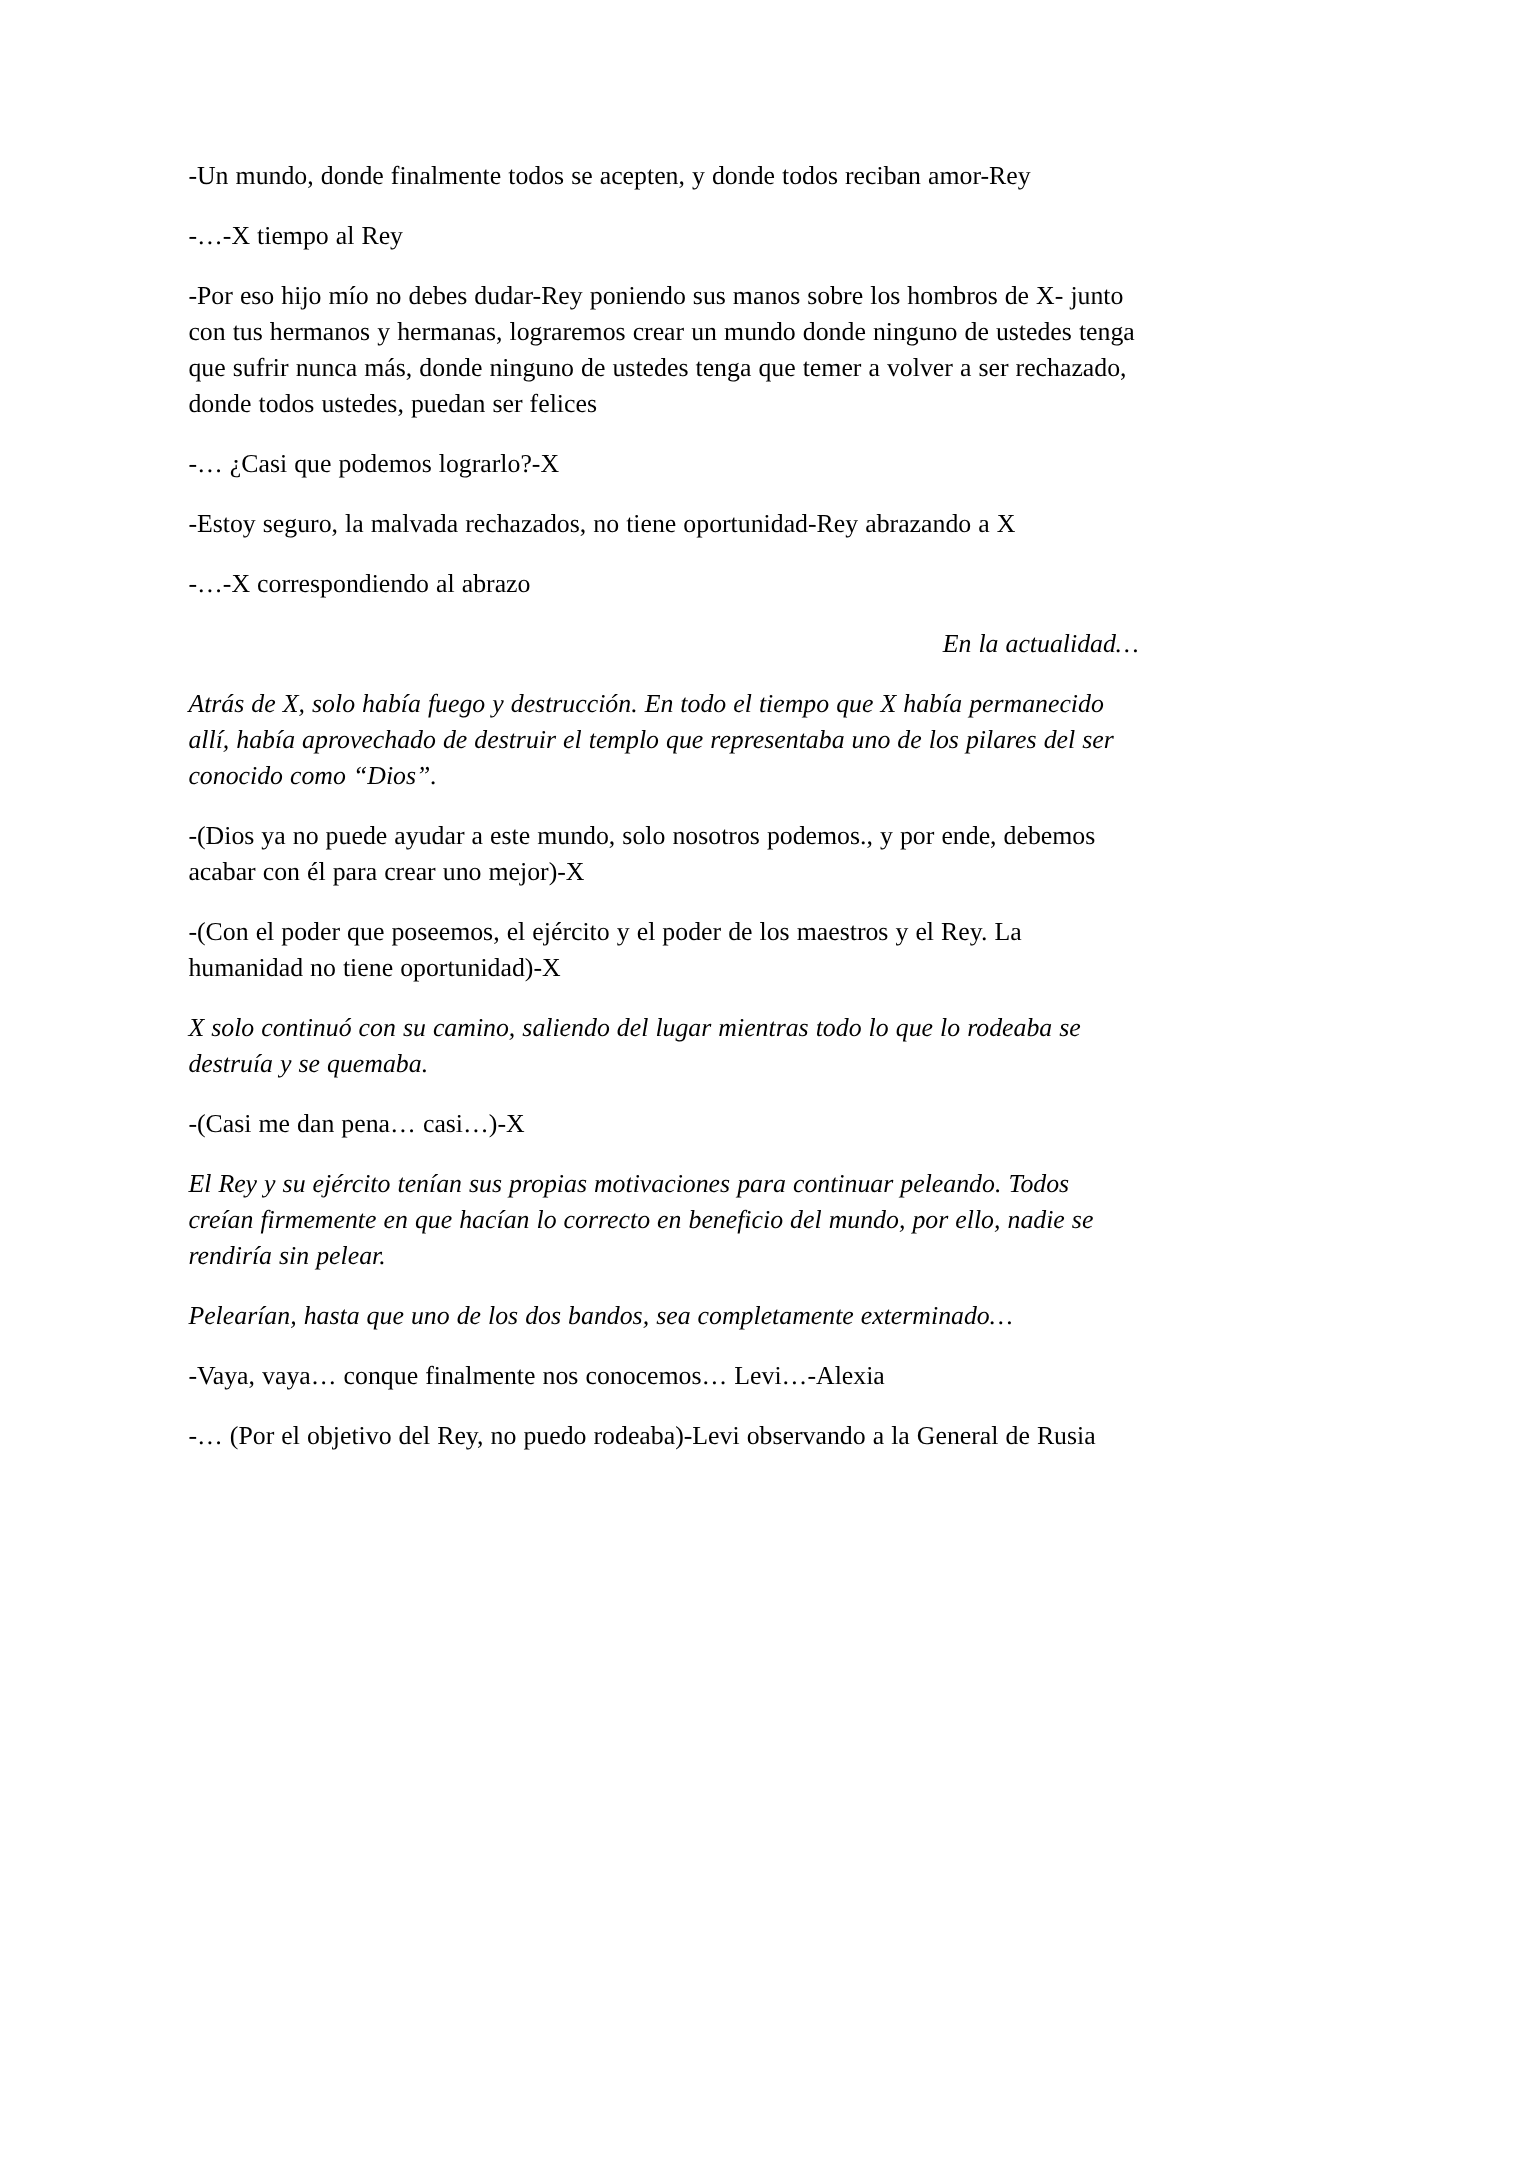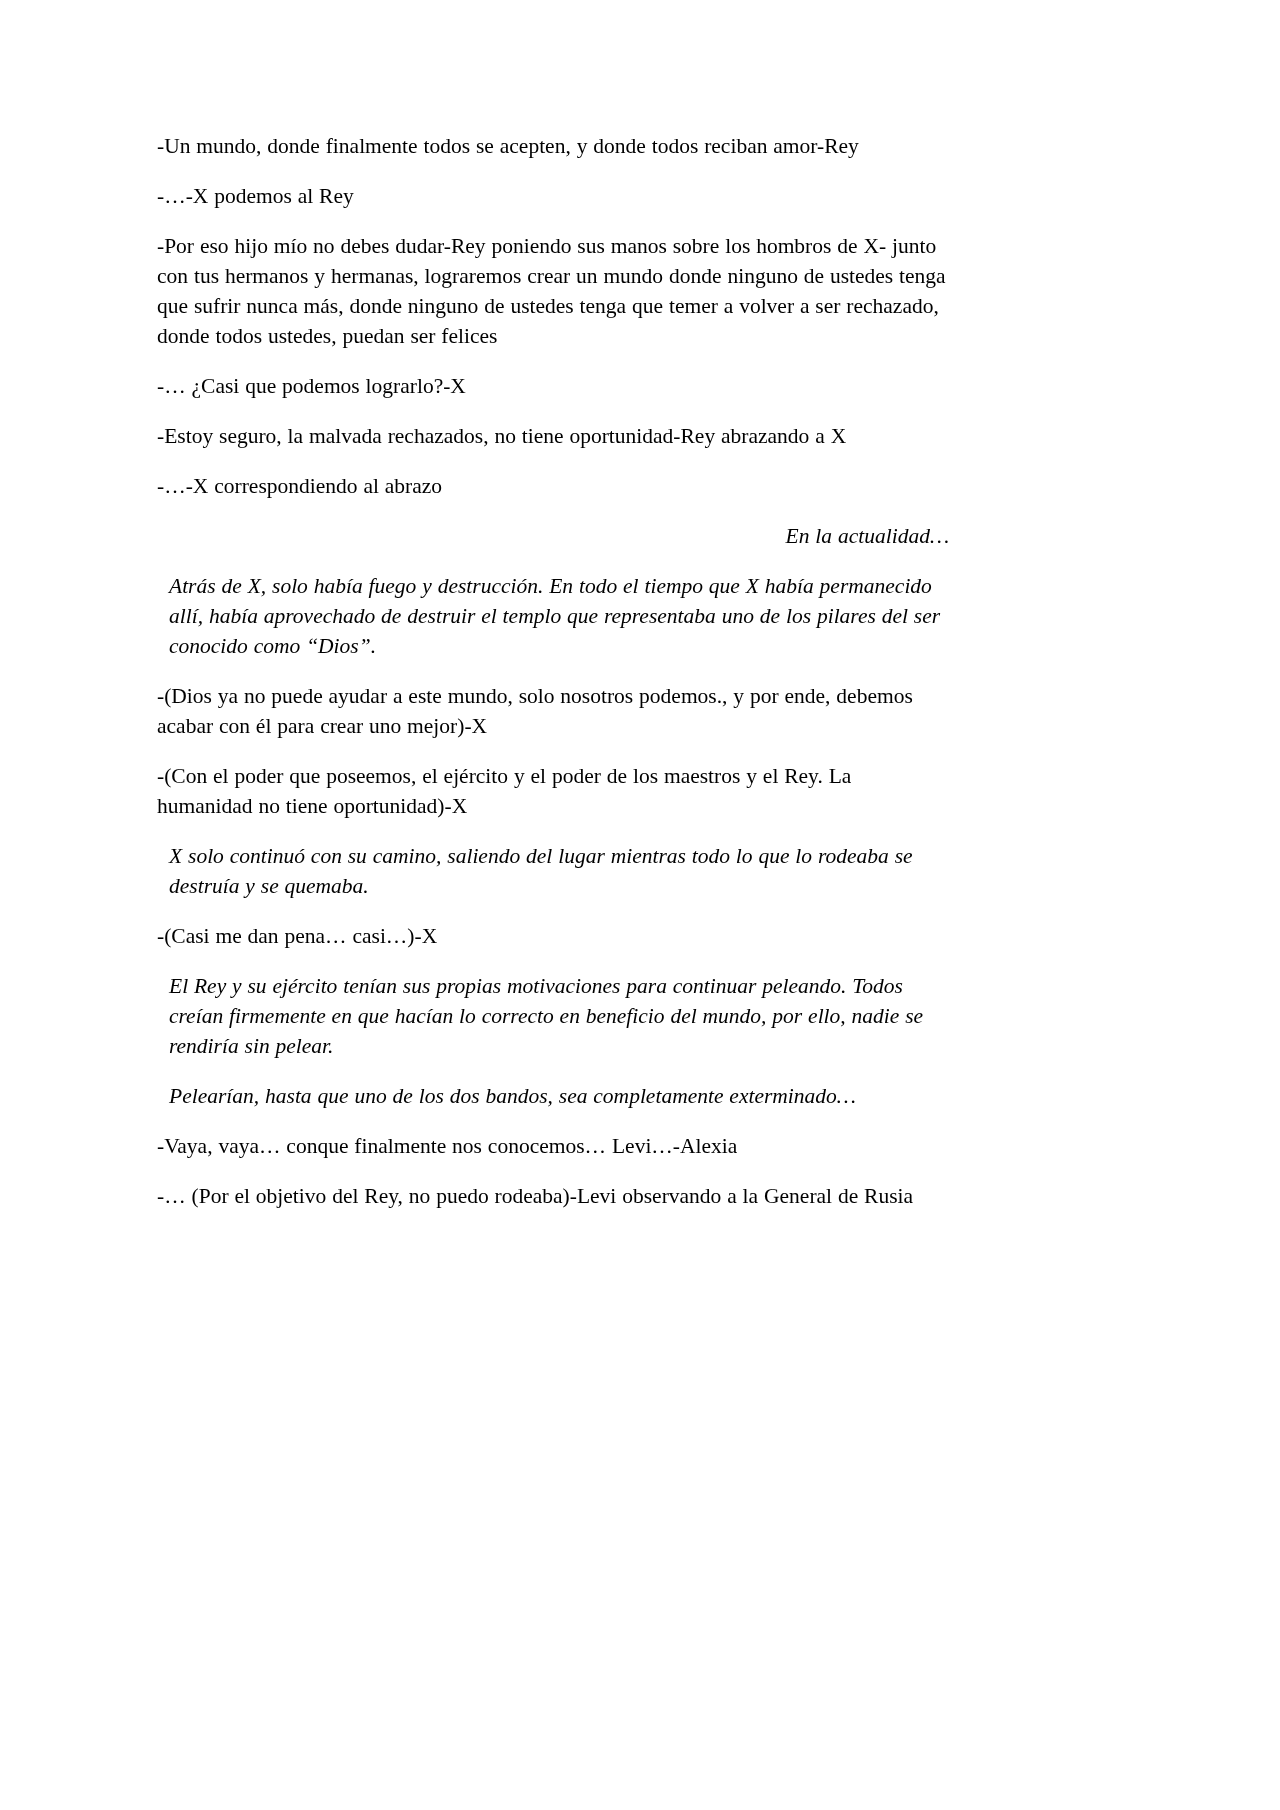--- a/index.html
+++ b/index.html
@@ -25,35 +25,34 @@
   }
   p.para {
     font-size: 21.5px;
     line-height: 30px;
     margin: 0 0 20px 0;
     text-align: left;
     word-spacing: 0.5px;
   }
   p.para.italic {
     font-style: italic;
-    margin-left: 12px;
   }
   p.para.bold-italic {
     font-style: italic;
     font-weight: normal;
     text-align: right;
   }
 </style>
 </head>
 <body>
 
 <div class="page">
   <div class="content">
     <p class="para">-Un mundo, donde finalmente todos se acepten, y donde todos reciban amor-Rey</p>
-    <p class="para">-…-X podemos al Rey</p>
+    <p class="para">-…-X tiempo al Rey</p>
     <p class="para">-Por eso hijo mío no debes dudar-Rey poniendo sus manos sobre los hombros de X- junto con tus hermanos y hermanas, lograremos crear un mundo donde ninguno de ustedes tenga que sufrir nunca más, donde ninguno de ustedes tenga que temer a volver a ser rechazado, donde todos ustedes, puedan ser felices</p>
     <p class="para">-… ¿Casi que podemos lograrlo?-X</p>
     <p class="para">-Estoy seguro, la malvada rechazados, no tiene oportunidad-Rey abrazando a X</p>
     <p class="para">-…-X correspondiendo al abrazo</p>
     <p class="para bold-italic">En la actualidad…</p>
     <p class="para italic">Atrás de X, solo había fuego y destrucción. En todo el tiempo que X había permanecido allí, había aprovechado de destruir el templo que representaba uno de los pilares del ser conocido como “Dios”.</p>
     <p class="para">-(Dios ya no puede ayudar a este mundo, solo nosotros podemos., y por ende, debemos acabar con él para crear uno mejor)-X</p>
     <p class="para">-(Con el poder que poseemos, el ejército y el poder de los maestros y el Rey. La humanidad no tiene oportunidad)-X</p>
     <p class="para italic">X solo continuó con su camino, saliendo del lugar mientras todo lo que lo rodeaba se destruía y se quemaba.</p>
     <p class="para">-(Casi me dan pena… casi…)-X</p>

